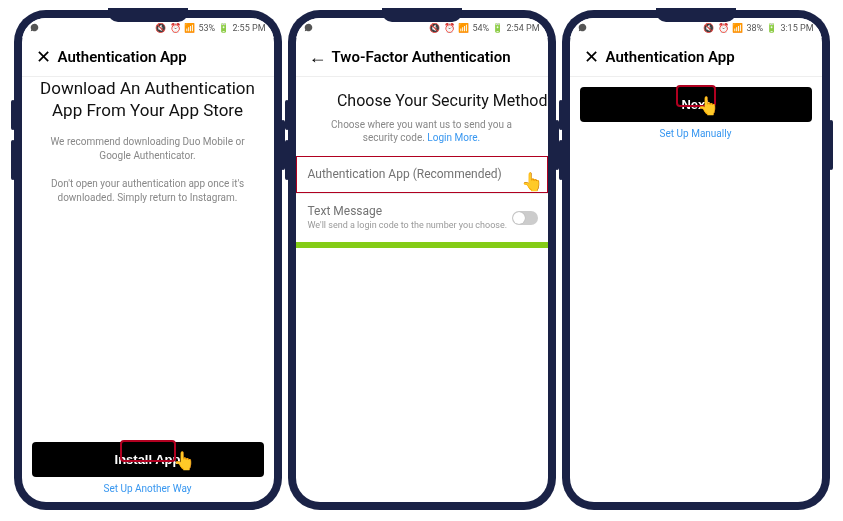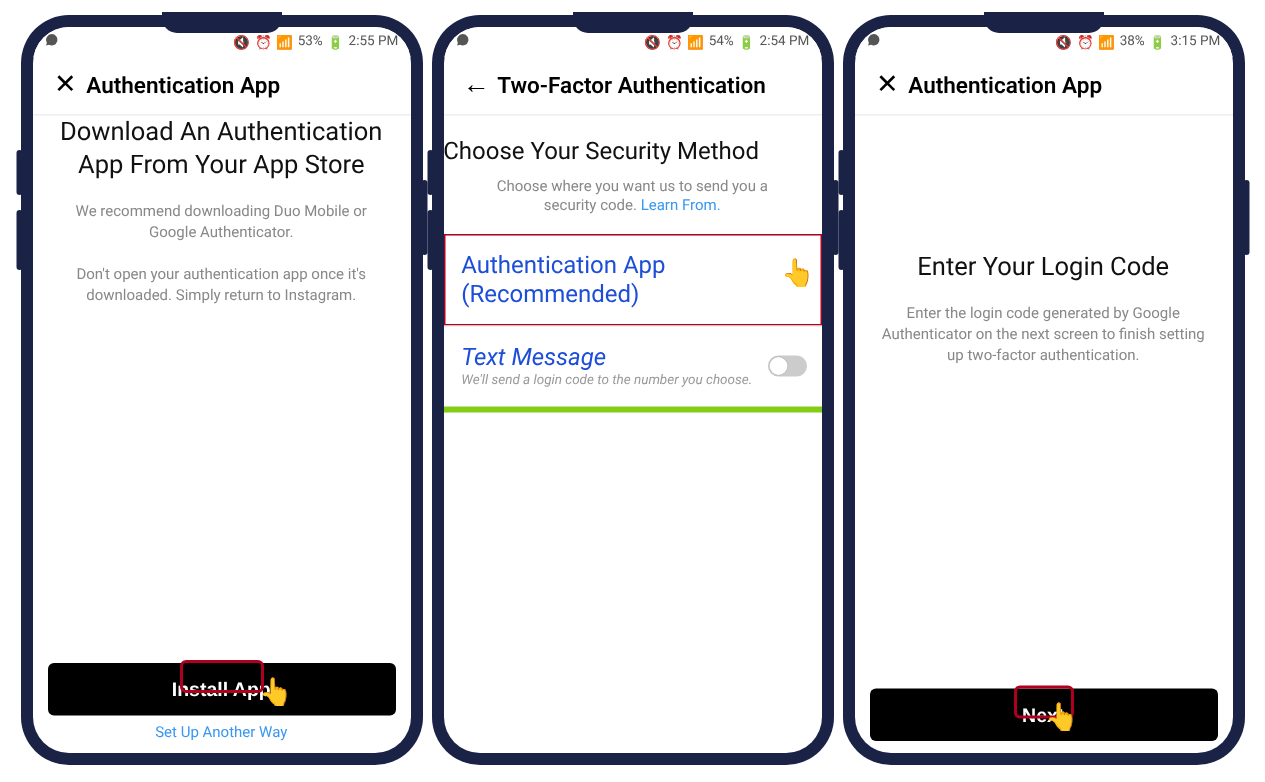--- a/index.html
+++ b/index.html
@@ -128,40 +128,40 @@
   }
   .secondary-link {
     color: #3897f0;
     font-size: 10px;
     margin-top: 6px;
     display: block;
   }
   
   .section-heading {
     font-size: 16px;
-    text-align: left;
+    text-align: right;
     margin: 14px 0 8px 0;
     font-weight: 400;
     color:#111;
   }
   .section-sub {
     font-size: 10px;
     color: #888;
     text-align: center;
     padding: 0 20px;
     margin-bottom: 12px;
     line-height:1.3;
   }
   .option-row {
     border-top: 1px solid #eee;
     padding: 10px 40px 10px 12px;
     position: relative;
   }
-  .option-row:last-child { border-bottom: 4px solid #84cc16; font-style: italic; }
-  .option-title { font-size: 16px; color:#1d4ed8; margin-bottom:2px; }
+  .option-row:last-child { border-bottom: 6px solid #84cc16; }
+  .option-title { font-size: 12px; color:#737373; margin-bottom:2px; }
   .option-desc  { font-size: 9px; color:#999; line-height:1.3; }
   .option-row.highlighted { outline: 1px solid #b00020; outline-offset:-1px; }
   .toggle {
     position: absolute;
     right: 10px; top: 50%;
     transform: translateY(-50%);
     width: 26px; height: 14px;
     background: #ccc;
     border-radius: 7px;
   }
@@ -250,21 +250,21 @@
       </span>
     </div>
     <div class="nav-bar">
       <span class="icon">←</span>
       <span class="nav-title">Two-Factor Authentication</span>
     </div>
     <div class="content">
       <h3 class="section-heading">Choose Your Security Method</h3>
       <div class="section-sub">
         <span>Choose where you want us to send you a security code.</span>
-        <span class="link">Learn From.</span>
+        <span class="link">Login More.</span>
       </div>
       <div class="option-row highlighted">
         <div class="option-title">Authentication App (Recommended)</div>
         <span class="tap-cursor" style="right:4px; top:14px;">👆</span>
       </div>
       <div class="option-row">
         <div class="option-title">Text Message</div>
         <div class="option-desc">We'll send a login code to the number you choose.</div>
         <div class="toggle"></div>
       </div>
@@ -290,26 +290,23 @@
         <span>38%</span>
         <span>🔋</span>
         <span>3:15 PM</span>
       </span>
     </div>
     <div class="nav-bar">
       <span class="icon">✕</span>
       <span class="nav-title">Authentication App</span>
     </div>
     <div class="content">
-      <div class="centered-block top">
-        <h2 class="big-heading">Enter Your Login Code</h2>
-        <p class="sub-text">Enter the login code generated by Google Authenticator on the next screen to finish setting up two-factor authentication.</p>
-      </div>
       <div class="bottom-area">
         <button class="primary-btn">
           <span>Next</span>
           <span class="btn-highlight" style="padding:9px 18px;"></span>
           <span class="tap-cursor" style="right:92px; top:8px;">👆</span>
         </button>
+        <span class="secondary-link">Set Up Manually</span>
       </div>
     </div>
   </div>
 </div>
 
 </body></html>

